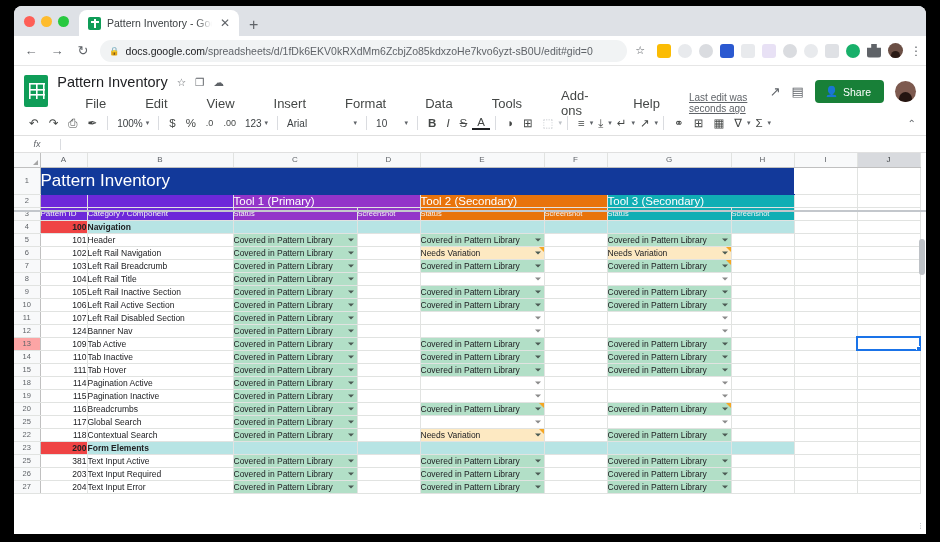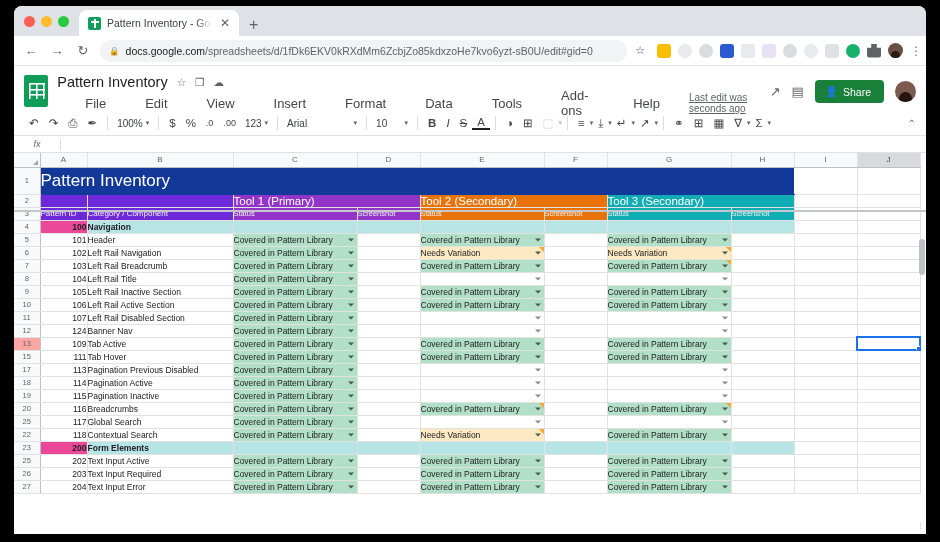--- a/index.html
+++ b/index.html
@@ -187,21 +187,21 @@
     background: #12399a; color: #fff; font-size: 17px; height: 27px;
     padding-left: 6px; border-right: none; border-bottom: 1px solid #12399a;
   }
   td.band-ab { background: #6d28d9; }
   td.band-t1 { background: #9334c9; }
   td.band-t2 { background: #e8730b; }
   td.band-t3 { background: #10aeb4; }
   td.hdr-lbl { color: #fff; font-size: 11.5px; padding-left: 5px; }
   td.sub-lbl { color: #f2f2f2; font-size: 7.5px; padding-left: 5px; }
   td.group { background: #b7e4e4; font-weight: bold; }
-  td.group.num { background: #ec4899; }
+  td.group.num { background: #ef4444; }
   td.blank-grp { background: #b7e4e4; }
   td.covered { background: #b2dfc7; }
   td.needs { background: #fde9c2; }
   td.flag::after {
     content: ''; position: absolute; right: 0; top: 0;
     border-top: 5px solid #f5a623; border-left: 5px solid transparent;
   }
   .ddarrow {
     position: absolute; right: 3px; top: 50%; transform: translateY(-50%);
     width: 0; height: 0;
@@ -563,50 +563,46 @@
             <td class="cell covered">Covered in Pattern Library<span class="ddarrow"></span></td>
             <td class="cell "></td>
             <td class="cell covered">Covered in Pattern Library<span class="ddarrow"></span></td>
             <td class="cell "></td>
             <td class="cell covered">Covered in Pattern Library<span class="ddarrow"></span></td>
             <td class="cell "></td>
             <td class="cell "></td>
             <td class="cell selcell"></td>
           </tr>
           <tr>
+            <th class="rowhdr">14</th>
+            <td class="cell num">110</td>
+            <td class="cell ">Tab Inactive</td>
+            <td class="cell covered">Covered in Pattern Library<span class="ddarrow"></span></td>
+            <td class="cell "></td>
+            <td class="cell covered">Covered in Pattern Library<span class="ddarrow"></span></td>
+            <td class="cell "></td>
+            <td class="cell covered">Covered in Pattern Library<span class="ddarrow"></span></td>
+            <td class="cell "></td>
+            <td class="cell "></td>
+            <td class="cell "></td>
+          </tr>
+          <tr>
             <th class="rowhdr">15</th>
             <td class="cell num">111</td>
             <td class="cell ">Tab Hover</td>
             <td class="cell covered">Covered in Pattern Library<span class="ddarrow"></span></td>
             <td class="cell "></td>
             <td class="cell covered">Covered in Pattern Library<span class="ddarrow"></span></td>
             <td class="cell "></td>
             <td class="cell covered">Covered in Pattern Library<span class="ddarrow"></span></td>
             <td class="cell "></td>
             <td class="cell "></td>
             <td class="cell "></td>
           </tr>
           <tr>
-            <th class="rowhdr">17</th>
-            <td class="cell num">113</td>
-            <td class="cell ">Pagination Previous Disabled</td>
-            <td class="cell covered">Covered in Pattern Library<span class="ddarrow"></span></td>
-            <td class="cell "></td>
-            <td class="cell ">
-              <span class="ddarrow"></span>
-            </td>
-            <td class="cell "></td>
-            <td class="cell ">
-              <span class="ddarrow"></span>
-            </td>
-            <td class="cell "></td>
-            <td class="cell "></td>
-            <td class="cell "></td>
-          </tr>
-          <tr>
             <th class="rowhdr">18</th>
             <td class="cell num">114</td>
             <td class="cell ">Pagination Active</td>
             <td class="cell covered">Covered in Pattern Library<span class="ddarrow"></span></td>
             <td class="cell "></td>
             <td class="cell ">
               <span class="ddarrow"></span>
             </td>
             <td class="cell "></td>
             <td class="cell ">
@@ -684,21 +680,21 @@
             <td class="cell blank-grp"></td>
             <td class="cell blank-grp"></td>
             <td class="cell blank-grp"></td>
             <td class="cell blank-grp"></td>
             <td class="cell blank-grp"></td>
             <td class="cell "></td>
             <td class="cell "></td>
           </tr>
           <tr>
             <th class="rowhdr">25</th>
-            <td class="cell num">202</td>
+            <td class="cell num">381</td>
             <td class="cell ">Text Input Active</td>
             <td class="cell covered">Covered in Pattern Library<span class="ddarrow"></span></td>
             <td class="cell "></td>
             <td class="cell covered">Covered in Pattern Library<span class="ddarrow"></span></td>
             <td class="cell "></td>
             <td class="cell covered">Covered in Pattern Library<span class="ddarrow"></span></td>
             <td class="cell "></td>
             <td class="cell "></td>
             <td class="cell "></td>
           </tr>

